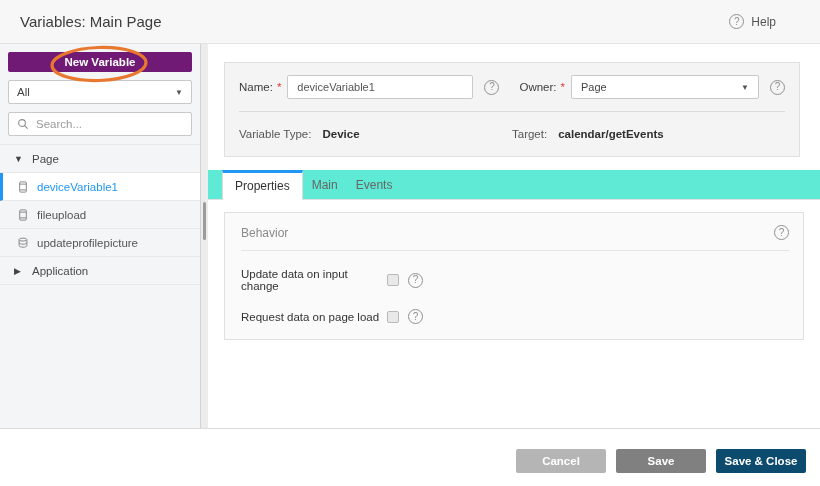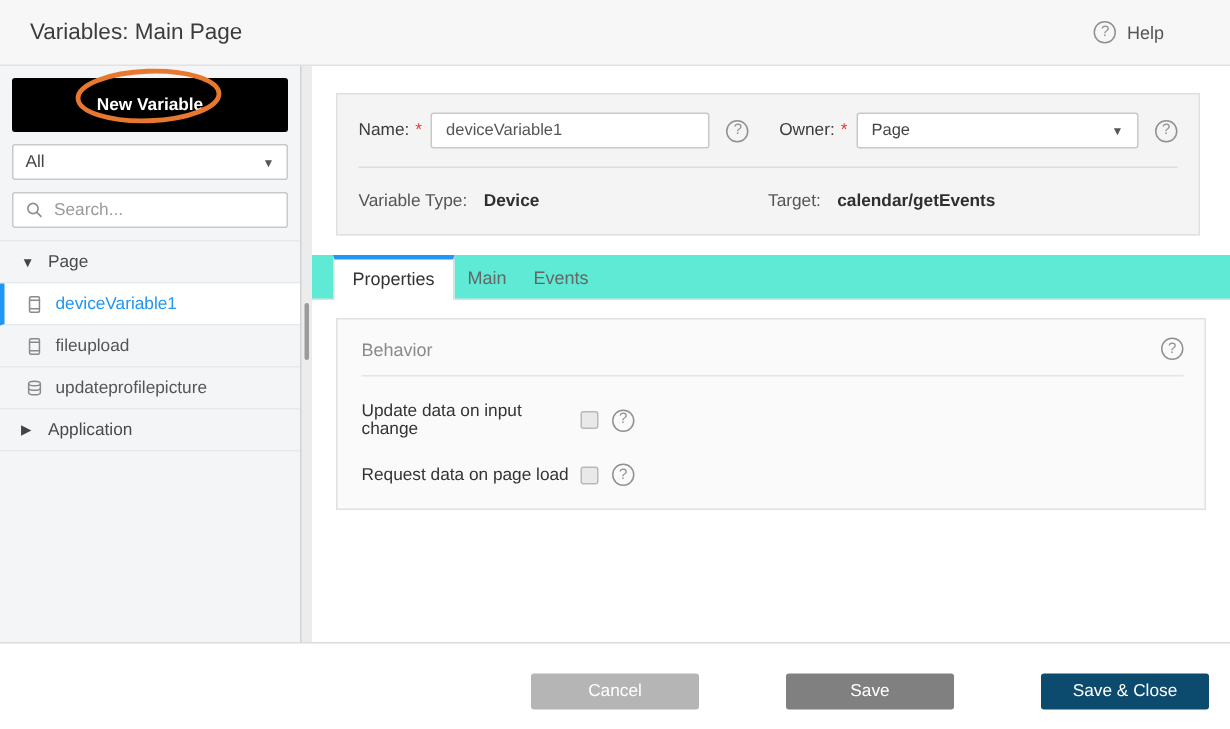--- a/index.html
+++ b/index.html
@@ -18,21 +18,21 @@
                width: 15px; height: 15px; border: 1px solid #909090; border-radius: 50%;
                color: #909090; font-size: 10px; line-height: 1; flex: 0 0 auto; background: transparent; }
 
   
   .middle { display: flex; height: 384px; }
 
   .sidebar { width: 200px; background: #f4f5f6; display: flex; flex-direction: column; }
   .splitter { width: 8px; background: #ececec; border-left: 1px solid #d2d2d2; position: relative; }
   .scroll-thumb { position: absolute; left: 2px; top: 158px; width: 3px; height: 38px; background: #9b9b9b; border-radius: 2px; }
 
-  .nv-btn { display: block; margin: 8px; height: 36px; width: 184px; background: #000000; color: #fff;
+  .nv-btn { display: block; margin: 8px; height: 20px; width: 184px; background: #701a75; color: #fff;
             font-weight: bold; font-size: 11.5px; border: none; border-radius: 2px; cursor: pointer;
             font-family: inherit; }
 
   .sb-select, .sb-search { margin: 0 8px 8px; height: 24px; background: #fff; border: 1px solid #c9c9c9;
             border-radius: 2px; display: flex; align-items: center; padding: 0 8px; font-size: 11.5px; color: #444; justify-content: flex-end; }
   .sb-select { justify-content: space-between; cursor: pointer; }
   .caret-glyph { font-size: 8px; color: #555; }
   .sb-search input { border: none; outline: none; flex: 1; font-size: 11.5px; color: #555; margin-left: 7px;
             font-family: inherit; background: transparent; width: 100%; }
   .sb-search input::placeholder { color: #9a9a9a; }
@@ -79,22 +79,22 @@
   .panel-divider { border-top: 1px solid #e4e4e4; margin: 0 14px 0 16px; }
   .opt-row { display: flex; align-items: center; margin: 17px 16px 0; font-size: 11.5px; color: #333; }
   .opt-label { width: 146px; }
   .checkbox { appearance: none; -webkit-appearance: none; width: 12px; height: 12px; border: 1px solid #b9b9b9;
               background: #e9e9e9; border-radius: 2px; cursor: pointer; margin: 0; }
   .opt-row .help-icon { margin-left: 9px; }
 
   
   .footer { height: 58px; background: #fff; border-top: 1px solid #dcdcdc; display: flex;
             align-items: flex-start; justify-content: flex-end; gap: 10px; padding: 20px 14px 0 0; }
-  .btn { width: 112px; height: 24px; border: none; border-radius: 2px; color: #fff; font-weight: normal;
-         font-size: 11.5px; cursor: pointer; font-family: inherit; margin-left: 48px; }
+  .btn { width: 90px; height: 24px; border: none; border-radius: 2px; color: #fff; font-weight: bold;
+         font-size: 11.5px; cursor: pointer; font-family: inherit; }
   .btn-cancel { background: #b5b5b5; }
   .btn-save { background: #808080; }
   .btn-primary { background: #0c4a6e; }
 
   
   .annotation { position: absolute; left: 48px; top: 44px; pointer-events: none; z-index: 10; }
 </style>
 </head>
 <body>
 

